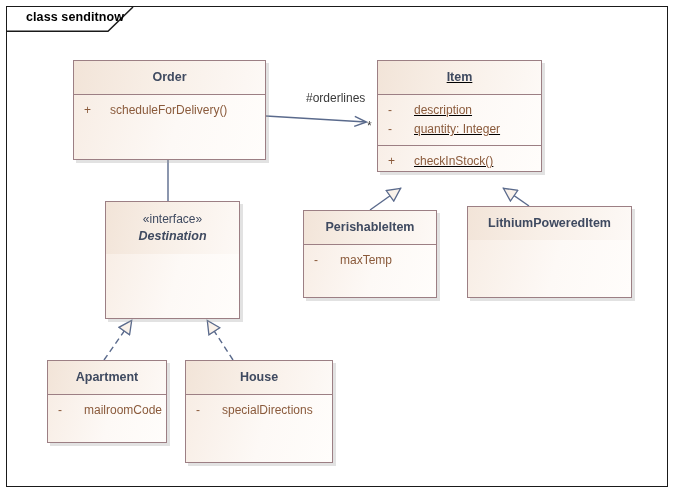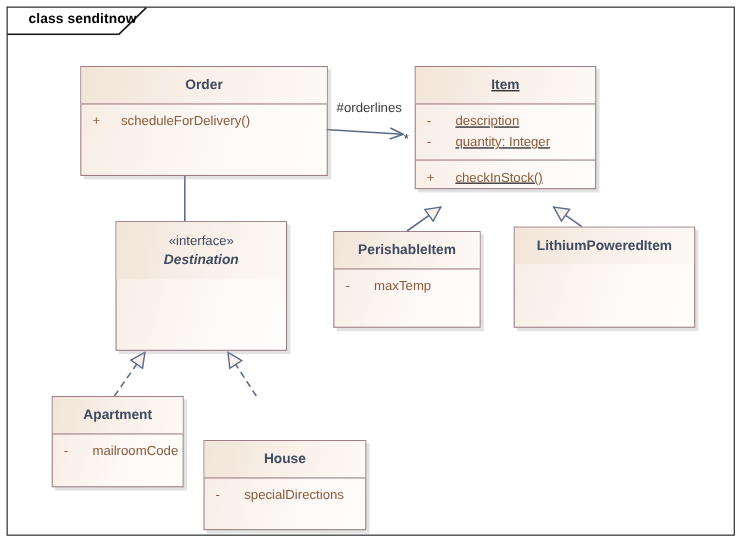--- a/index.html
+++ b/index.html
@@ -177,21 +177,21 @@
     <line x1="529" y1="206" x2="503" y2="188" stroke="#5a6a8c" stroke-width="1.4" marker-end="url(#hollowTriangle)"></line>
 
     <line x1="104" y1="360" x2="132" y2="320" stroke="#5a6a8c" stroke-width="1.4" stroke-dasharray="6,4" marker-end="url(#hollowTriangle)"></line>
 
     <line x1="233" y1="360" x2="207" y2="320" stroke="#5a6a8c" stroke-width="1.4" stroke-dasharray="6,4" marker-end="url(#hollowTriangle)"></line>
   </svg>
 
   <div class="edge-label" style="left:306px; top:91px;">#orderlines</div>
   <div class="mult-label" style="left:367px; top:119px;">*</div>
 
-  <div class="uml-box" style="left:73px; top:60px; width:225px; height:100px;">
+  <div class="uml-box" style="left:73px; top:60px; width:193px; height:100px;">
     <div class="box-title has-divider">Order</div>
     <div class="compartment">
       <span class="member">
         <span class="vis">+</span><span class="mname">scheduleForDelivery()</span>
       </span>
     </div>
   </div>
 
   <div class="uml-box" style="left:377px; top:60px; width:165px; height:112px;text-decoration:underline;">
     <div class="box-title has-divider">Item</div>
@@ -203,21 +203,21 @@
         <span class="vis">-</span><span class="mname">quantity: Integer</span>
       </span>
     </div>
     <div class="compartment">
       <span class="member">
         <span class="vis">+</span><span class="mname">checkInStock()</span>
       </span>
     </div>
   </div>
 
-  <div class="uml-box" style="left:105px; top:201px; width:156px; height:118px;">
+  <div class="uml-box" style="left:105px; top:201px; width:135px; height:118px;">
     <div class="box-title">
       <span class="stereotype">«interface»</span>
       <span class="iface-name">Destination</span>
     </div>
   </div>
 
   <div class="uml-box" style="left:467px; top:206px; width:165px; height:92px;">
     <div class="box-title">LithiumPoweredItem</div>
   </div>
 
@@ -232,21 +232,21 @@
 
   <div class="uml-box" style="left:47px; top:360px; width:120px; height:83px;">
     <div class="box-title has-divider">Apartment</div>
     <div class="compartment">
       <span class="member">
         <span class="vis">-</span><span class="mname">mailroomCode</span>
       </span>
     </div>
   </div>
 
-  <div class="uml-box" style="left:185px; top:360px; width:148px; height:82px;margin-top:40px;">
+  <div class="uml-box" style="left:185px; top:360px; width:148px; height:103px;">
     <div class="box-title has-divider">House</div>
     <div class="compartment">
       <span class="member">
         <span class="vis">-</span><span class="mname">specialDirections</span>
       </span>
     </div>
   </div>
 
 </div>
 

